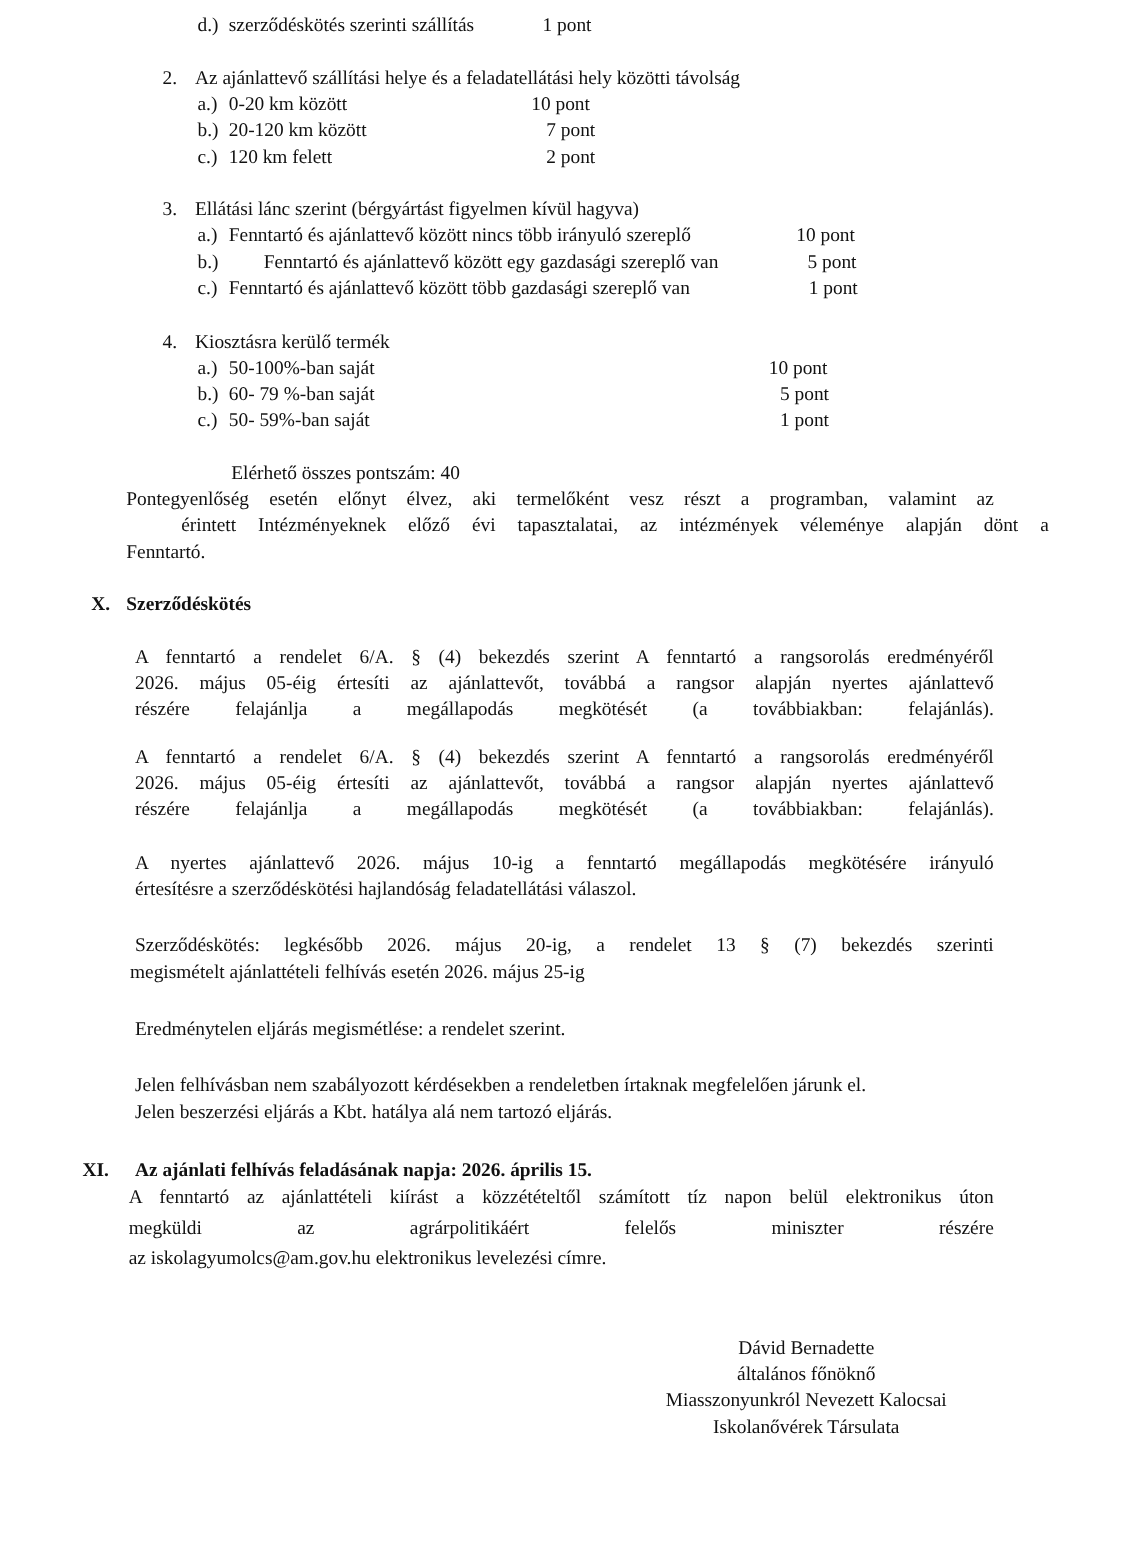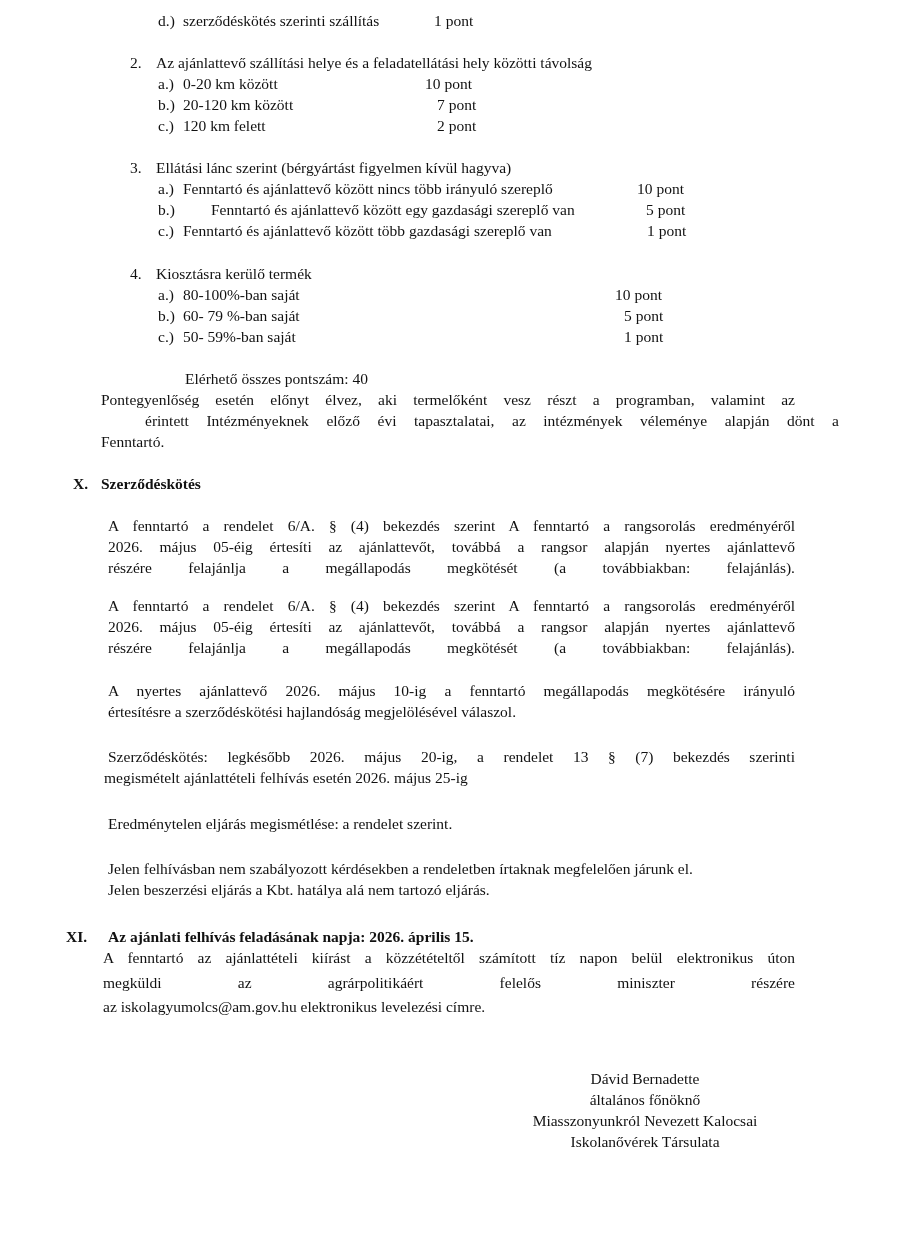--- a/index.html
+++ b/index.html
@@ -36,21 +36,21 @@
 <div class="abs" style="left:158px;top:199px;">b.)</div>
 <div class="abs" style="left:167px;top:199px;margin-left:44px;">Fenntartó és ajánlattevő között egy gazdasági szereplő van</div>
 <div class="abs" style="left:646px;top:199px;">5 pont</div>
 <div class="abs" style="left:158px;top:220px;">c.)</div>
 <div class="abs" style="left:183px;top:220px;">Fenntartó és ajánlattevő között több gazdasági szereplő van</div>
 <div class="abs" style="left:647px;top:220px;">1 pont</div>
 
 <div class="abs" style="left:130px;top:263px;">4.</div>
 <div class="abs" style="left:156px;top:263px;">Kiosztásra kerülő termék</div>
 <div class="abs" style="left:158px;top:284px;">a.)</div>
-<div class="abs" style="left:183px;top:284px;">80-100%-ban saját</div>
+<div class="abs" style="left:183px;top:284px;">50-100%-ban saját</div>
 <div class="abs" style="left:615px;top:284px;">10 pont</div>
 <div class="abs" style="left:624px;top:305px;">5 pont</div>
 <div class="abs" style="left:158px;top:305px;">b.)</div>
 <div class="abs" style="left:183px;top:305px;">60- 79 %-ban saját</div>
 <div class="abs" style="left:158px;top:326px;">c.)</div>
 <div class="abs" style="left:183px;top:326px;">50- 59%-ban saját</div>
 <div class="abs" style="left:624px;top:326px;">1 pont</div>
 
 <div class="abs" style="left:185px;top:368px;">Elérhető összes pontszám: 40</div>
 
@@ -63,21 +63,21 @@
 
 <div class="just" style="left:108px;top:515px;width:687px;">A fenntartó a rendelet 6/A. § (4) bekezdés szerint A fenntartó a rangsorolás eredményéről</div>
 <div class="just" style="left:108px;top:536px;width:687px;">2026. május 05-éig értesíti az ajánlattevőt, továbbá a rangsor alapján nyertes ajánlattevő</div>
 <div class="just" style="left:108px;top:557px;width:687px;">részére felajánlja a megállapodás megkötését (a továbbiakban: felajánlás).</div>
 
 <div class="just" style="left:108px;top:595px;width:687px;">A fenntartó a rendelet 6/A. § (4) bekezdés szerint A fenntartó a rangsorolás eredményéről</div>
 <div class="just" style="left:108px;top:616px;width:687px;">2026. május 05-éig értesíti az ajánlattevőt, továbbá a rangsor alapján nyertes ajánlattevő</div>
 <div class="just" style="left:108px;top:637px;width:687px;">részére felajánlja a megállapodás megkötését (a továbbiakban: felajánlás).</div>
 
 <div class="just" style="left:108px;top:680px;width:687px;">A nyertes ajánlattevő 2026. május 10-ig a fenntartó megállapodás megkötésére irányuló</div>
-<div class="abs" style="left:108px;top:701px;">értesítésre a szerződéskötési hajlandóság megjelölésével válaszol.</div>
+<div class="abs" style="left:108px;top:701px;">értesítésre a szerződéskötési hajlandóság feladatellátási válaszol.</div>
 
 <div class="just" style="left:108px;top:746px;width:687px;">Szerződéskötés: legkésőbb 2026. május 20-ig, a rendelet 13 § (7) bekezdés szerinti</div>
 <div class="abs" style="left:104px;top:767px;">megismételt ajánlattételi felhívás esetén 2026. május 25-ig</div>
 
 <div class="abs" style="left:108px;top:813px;">Eredménytelen eljárás megismétlése: a rendelet szerint.</div>
 
 <div class="abs" style="left:108px;top:858px;">Jelen felhívásban nem szabályozott kérdésekben a rendeletben írtaknak megfelelően járunk el.</div>
 <div class="abs" style="left:108px;top:879px;">Jelen beszerzési eljárás a Kbt. hatálya alá nem tartozó eljárás.</div>
 
 <div class="abs b" style="left:66px;top:926px;">XI.</div>

